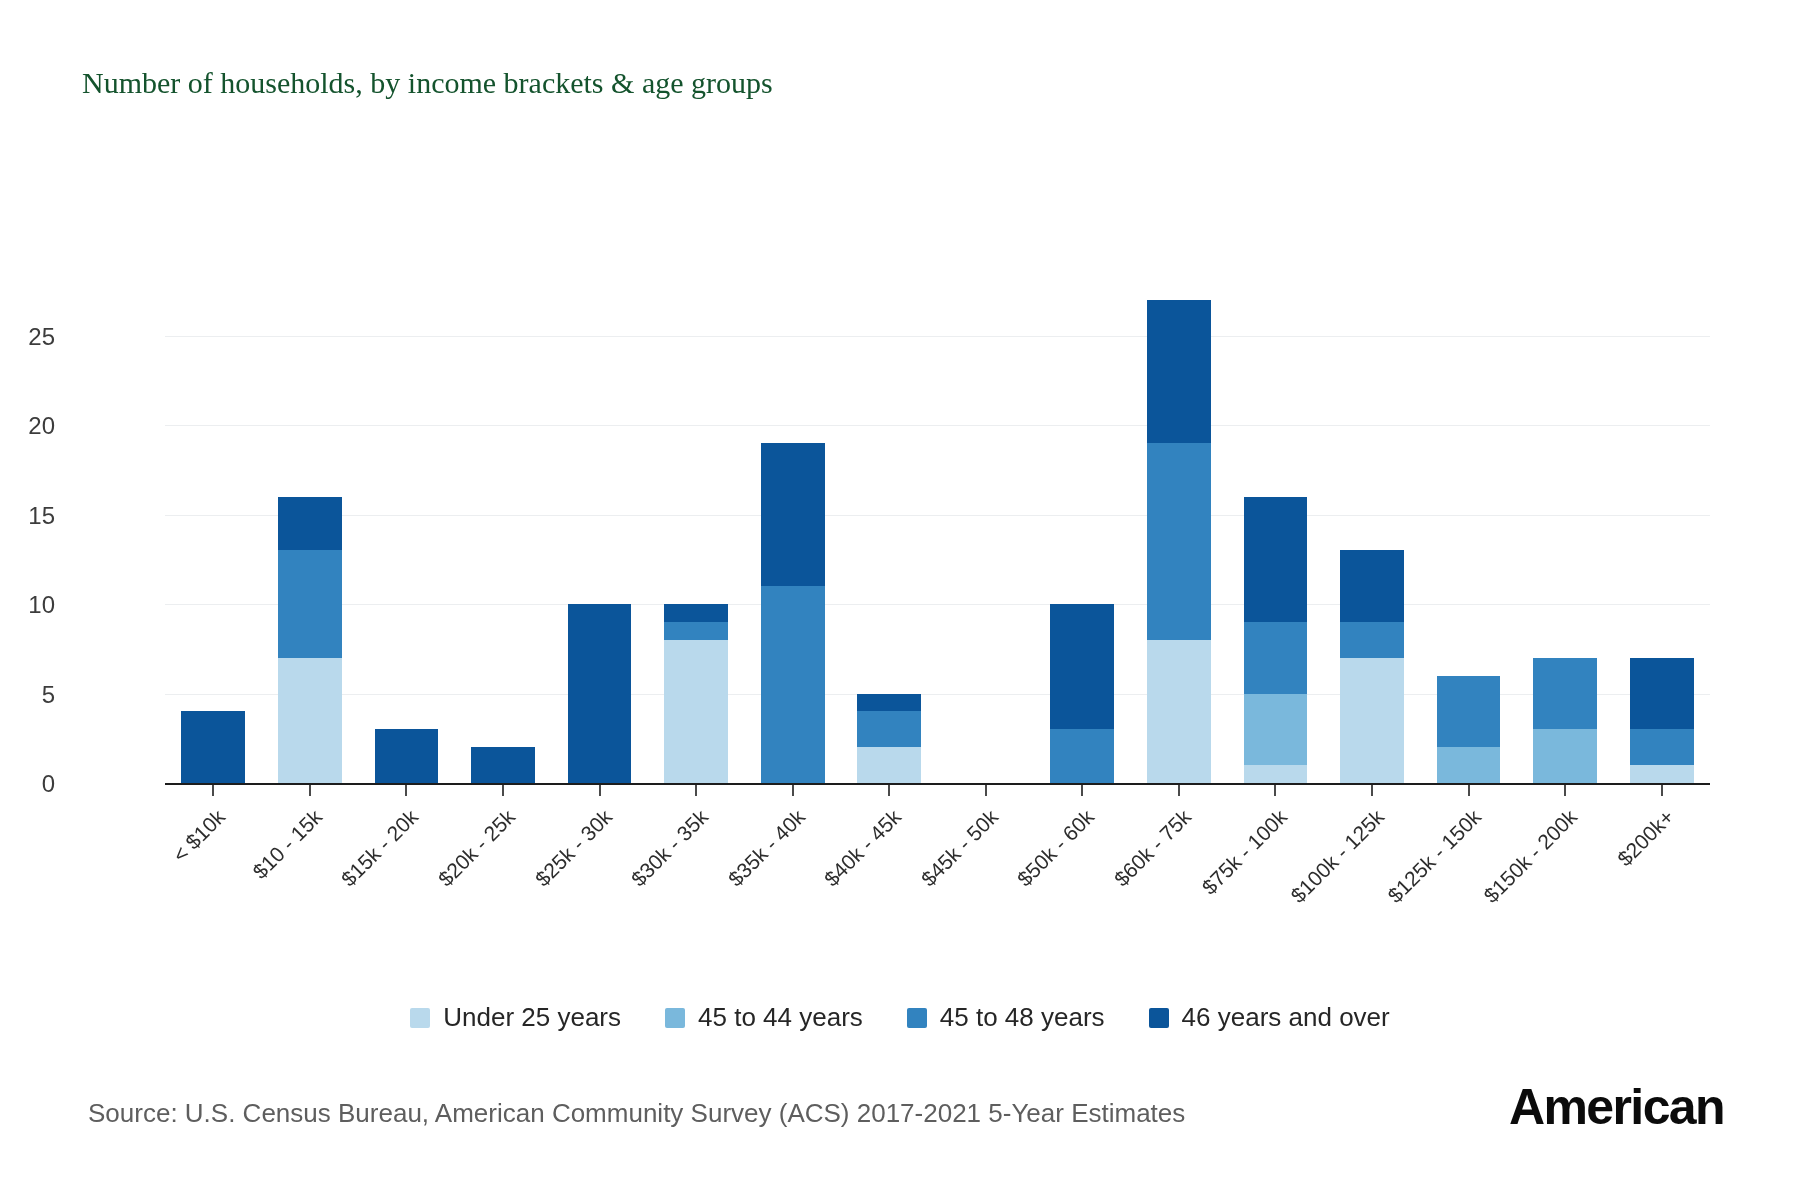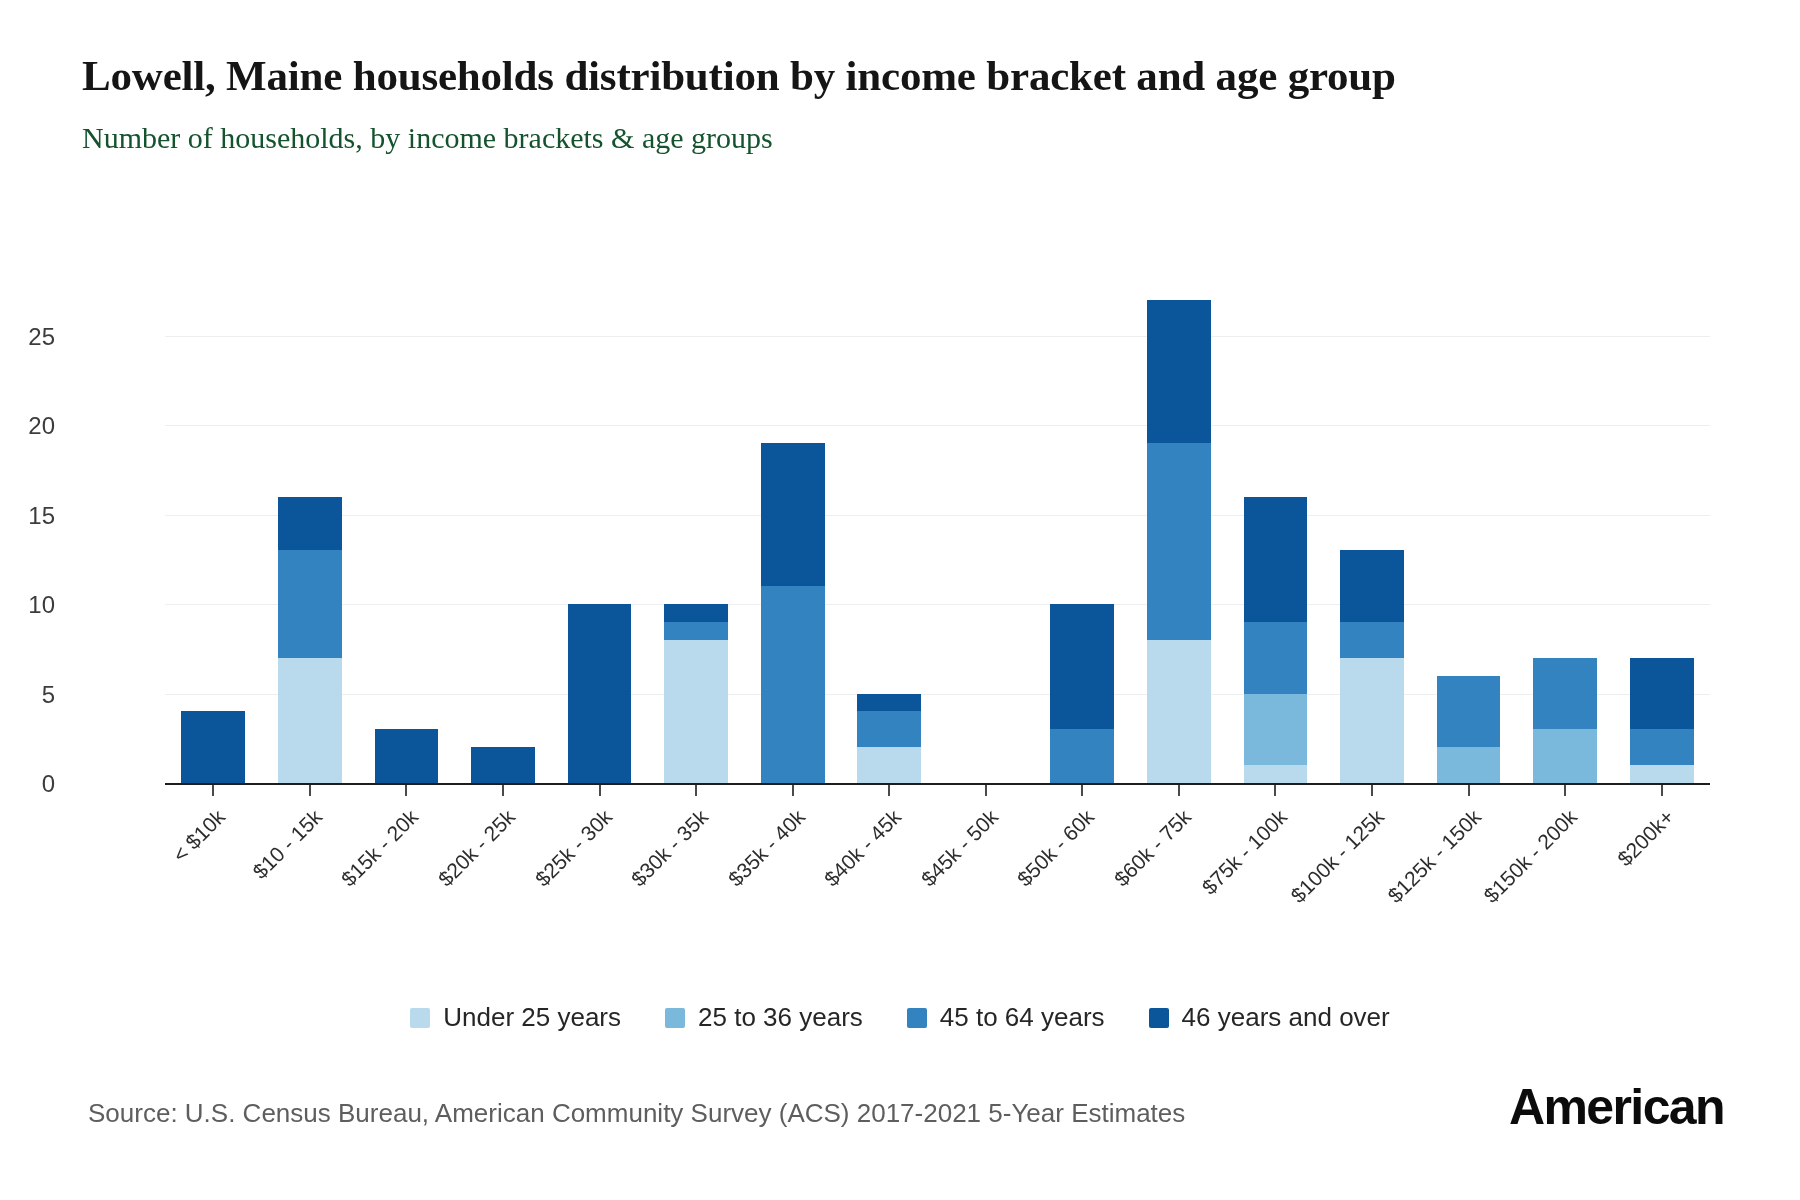--- a/index.html
+++ b/index.html
@@ -207,21 +207,20 @@
     font-weight: bold;
     letter-spacing: -1.6px;
     color: #0b0b0b;
     font-family: "Liberation Sans", sans-serif;
   }
 </style>
 </head>
 <body>
 
 <div id="header">
-  <h1 id="chart-title">Lowell, Maine households distribution by income bracket and age group</h1>
   <p id="chart-subtitle">Number of households, by income brackets &amp; age groups</p>
 </div>
 
 <div id="plot-wrap">
   <div id="plot-area">
     <div id="gridlines">
         <div class="gridline" style="top: 483px; background: transparent;"></div>
         <div class="gridline" style="top: 393.556px;"></div>
         <div class="gridline" style="top: 304.111px;"></div>
         <div class="gridline" style="top: 214.667px;"></div>
@@ -439,25 +438,25 @@
     </div>
 </div>
 
 <div id="legend">
     <div class="legend-item">
       <span class="legend-swatch" style="background: rgb(185, 217, 236);"></span>
       <span class="legend-label">Under 25 years</span>
     </div>
     <div class="legend-item">
       <span class="legend-swatch" style="background: rgb(122, 184, 220);"></span>
-      <span class="legend-label">25 to 36 years</span>
+      <span class="legend-label">45 to 44 years</span>
     </div>
     <div class="legend-item">
       <span class="legend-swatch" style="background: rgb(50, 131, 191);"></span>
-      <span class="legend-label">45 to 64 years</span>
+      <span class="legend-label">45 to 48 years</span>
     </div>
     <div class="legend-item">
       <span class="legend-swatch" style="background: rgb(11, 85, 154);"></span>
       <span class="legend-label">46 years and over</span>
     </div>
   </div>
 
 <div id="footer">
   <div id="source-text">Source: U.S. Census Bureau, American Community Survey (ACS) 2017-2021 5-Year Estimates</div>
   <div id="brand-logo">American</div>

